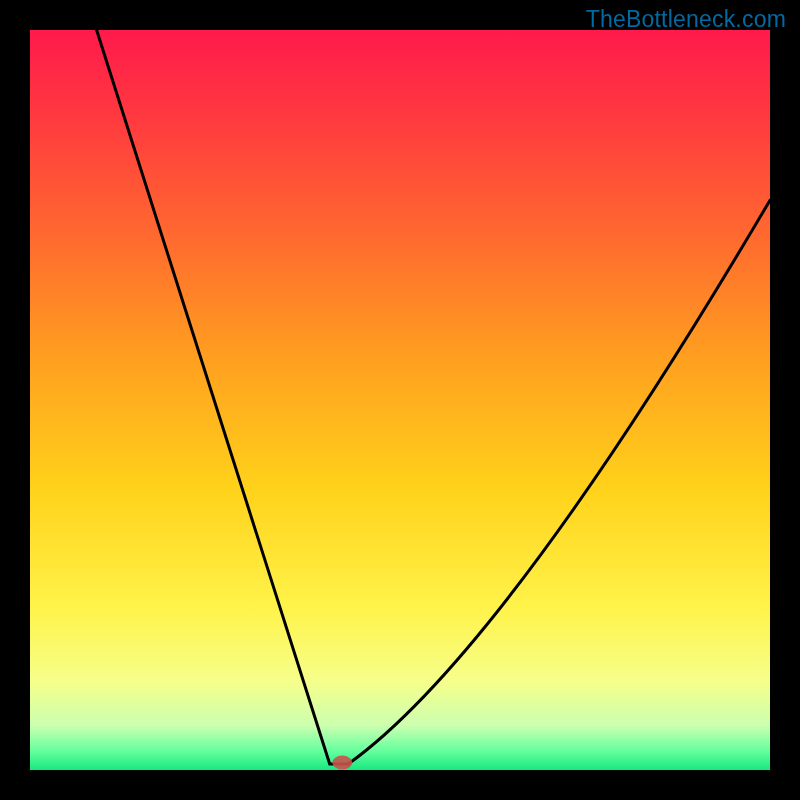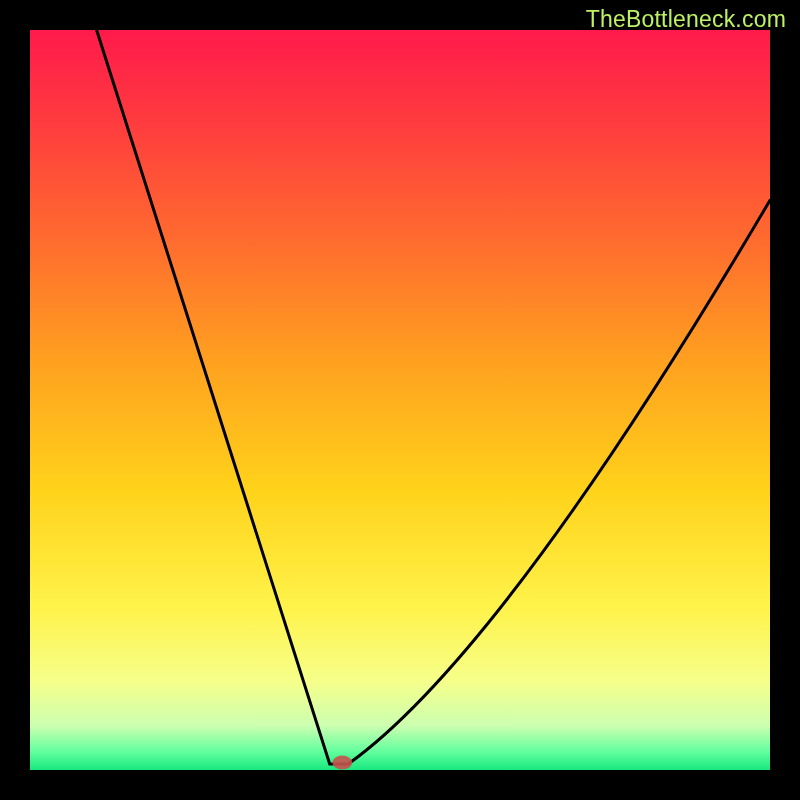--- a/index.html
+++ b/index.html
@@ -14,21 +14,21 @@
   .frame {
     position: relative;
     width: 800px;
     height: 800px;
     background: #000;
   }
   .watermark {
     position: absolute;
     top: 6px;
     right: 14px;
-    color: #bef264;
+    color: #0369a1;
     font-size: 23px;
     font-weight: 500;
     letter-spacing: 0.2px;
     z-index: 5;
     user-select: none;
   }
   svg.plot {
     position: absolute;
     left: 0;
     top: 0;

